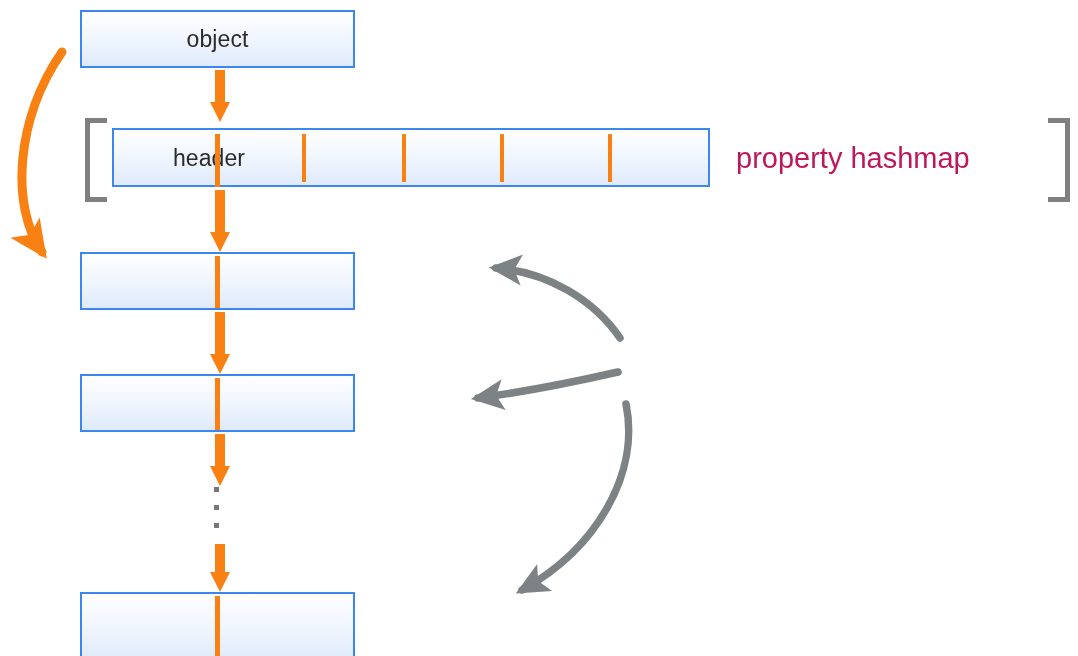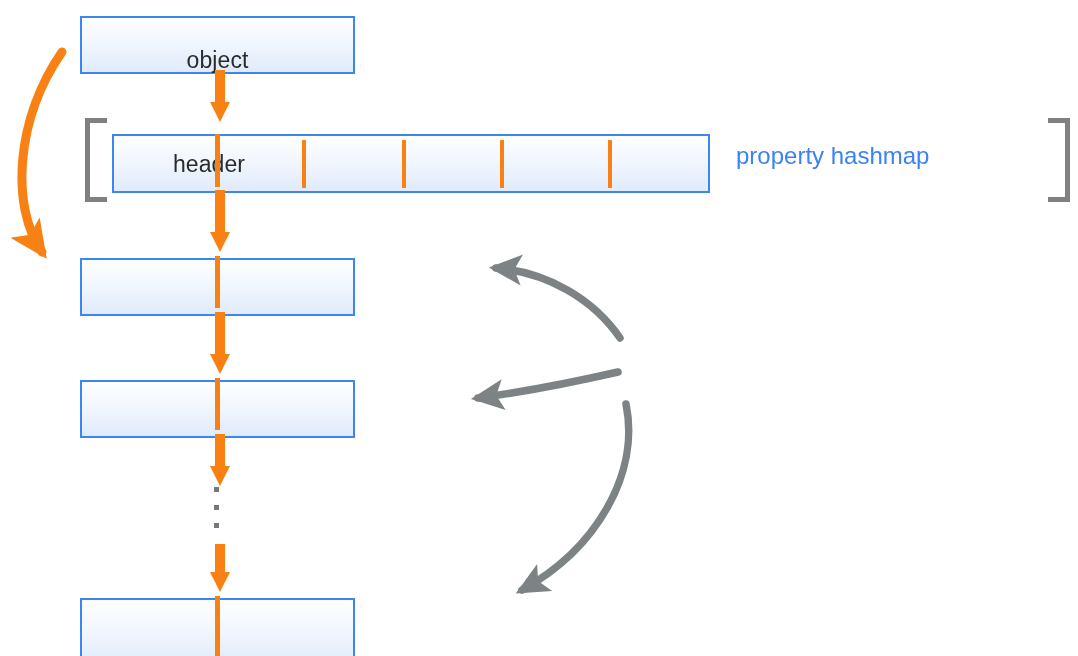--- a/index.html
+++ b/index.html
@@ -19,23 +19,22 @@
     background: #ffffff;
     overflow: hidden;
   }
   
   .node {
     position: absolute;
     box-sizing: border-box;
     border: 2px solid #3b86f0;
     background: linear-gradient(to bottom, #fdfeff 0%, #f2f7fe 45%, #dfeafb 100%);
     display: flex;
-    align-items: flex-end;
+    align-items: center;
     justify-content: center;
-    margin-top: 6px;
   }
   .node-label {
     font-size: 23px;
     color: #2b2b2b;
     letter-spacing: 0.1px;
     line-height: 1;
     white-space: nowrap;
   }
   #object-box      { left: 80px;  top: 10px;  width: 275px; height: 58px; }
   #header-box      { left: 112px; top: 128px; width: 598px; height: 59px; justify-content: flex-start; }
@@ -84,22 +83,22 @@
     position: absolute;
     box-sizing: border-box;
     border: 5px solid #808080;
   }
   #bracket-left  { left: 85px;   top: 118px; width: 22px; height: 84px; border-right: none; }
   #bracket-right { left: 1048px; top: 118px; width: 22px; height: 84px; border-left: none; }
 
   
   .free-label {
     position: absolute;
-    font-size: 24px;
-    color: #3b82f6;
+    font-size: 29px;
+    color: #be185d;
     white-space: nowrap;
     line-height: 1;
   }
   #hashmap-label { left: 736px; top: 144px; }
   #pairs-label   { left: 632px; top: 348px; }
 
   
   #ellipsis {
     position: absolute;
     left: 214px;

